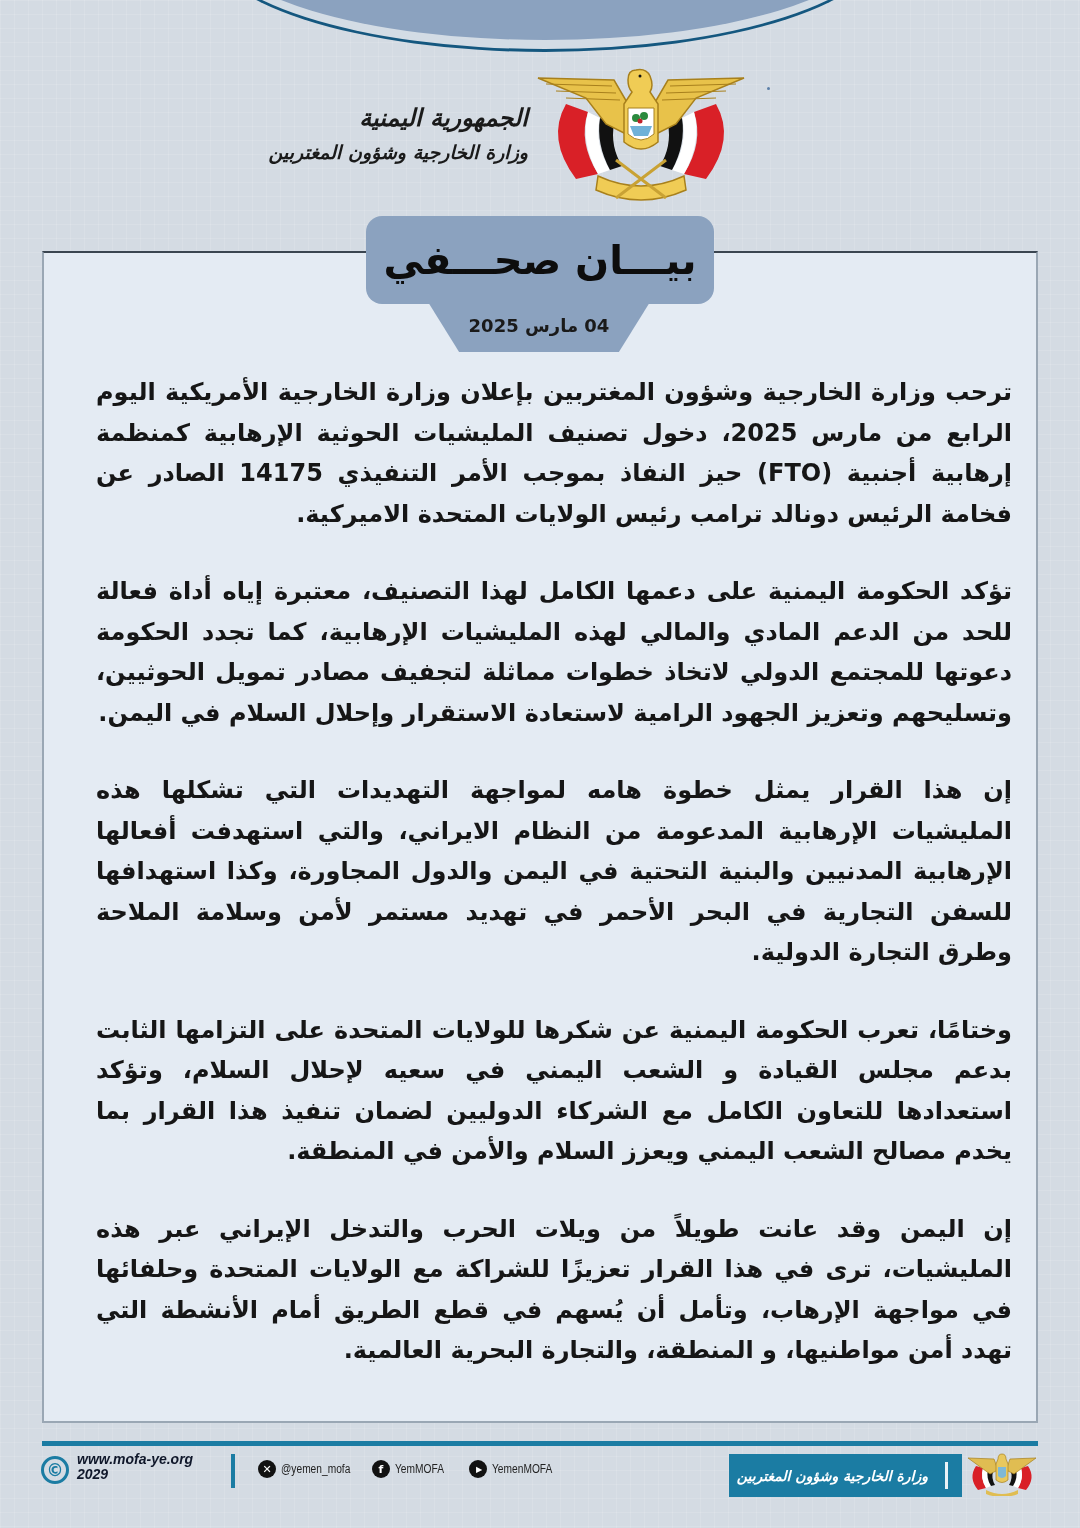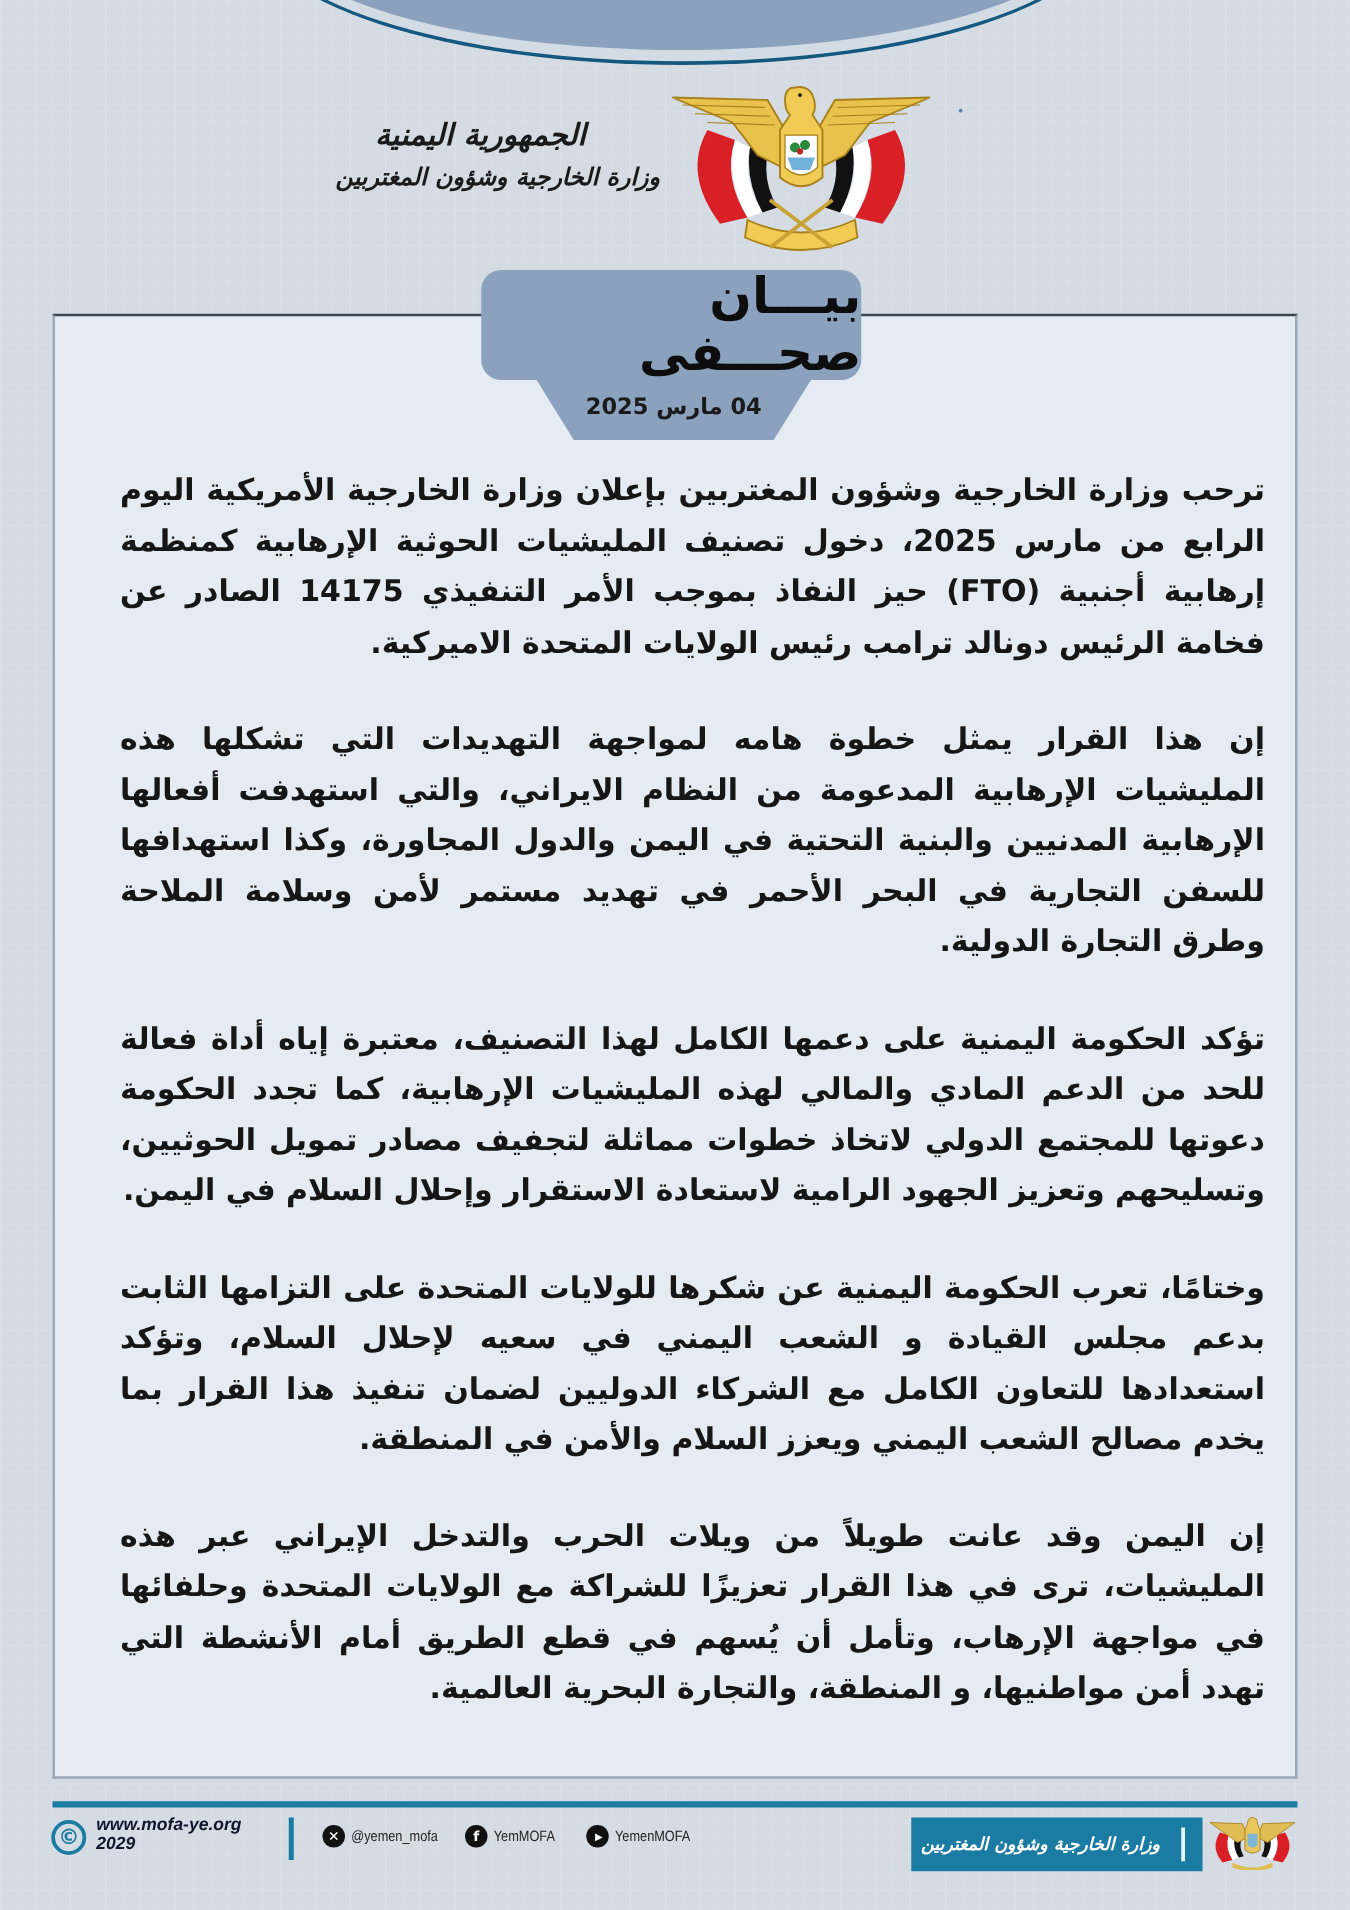--- a/index.html
+++ b/index.html
@@ -18,45 +18,44 @@
     .top-arc {
       position: absolute; left: 215px; top: -160px;
       width: 660px; height: 200px;
       border-radius: 50%;
       background: #8ba2bf;
       box-shadow: 0 0 0 9px #d3dce5, 0 0 0 12px #14577f;
     }
     
     .header { position: absolute; left: 0; top: 60px; width: 1080px; height: 150px; }
     .emblem { position: absolute; left: 536px; top: 4px; width: 210px; height: 140px; }
-    .header-text { position: absolute; left: 300px; top: 30px; width: 228px; text-align: left; direction: rtl; }
+    .header-text { position: absolute; left: 300px; top: 40px; width: 228px; text-align: right; direction: rtl; }
     .header-line1 {
       font-family: "DejaVu Serif", serif; font-style: italic; font-weight: bold;
       font-size: 24px; color: #1a1a1a; letter-spacing: 0.5px; line-height: 36px;
     }
     .header-line2 {
       font-family: "DejaVu Serif", serif; font-style: italic; font-weight: bold;
       font-size: 19px; color: #1a1a1a; line-height: 32px; white-space: nowrap;
     }
     .corner-dot { position: absolute; left: 767px; top: 27px; width: 3px; height: 3px; background: #5b7fa8; border-radius: 50%; }
 
     
     .frame {
       position: absolute; left: 42px; top: 251px; width: 996px; height: 1172px;
       background: #e4ebf3;
       border: 2px solid #9aa7b4;
       border-top-color: #3a4550;
     }
     
     .title-tab {
-      position: absolute; left: 366px; top: 216px; width: 304px; height: 88px;
+      position: absolute; left: 366px; top: 216px; width: 348px; height: 88px;
       background: #8ba2bf; border-radius: 16px;
       display: flex; align-items: center; justify-content: center;
       z-index: 2;
-      margin-left: 19px;
     }
     .title-text {
       font-family: "DejaVu Sans", sans-serif; font-weight: bold; font-size: 40px;
       color: #0d0d0d; direction: rtl; letter-spacing: 2px;
     }
     .date-tab {
       position: absolute; left: 428px; top: 302px; width: 222px; height: 50px;
       background: #8ba2bf;
       clip-path: polygon(0 0, 100% 0, 86% 100%, 14% 100%);
       display: flex; align-items: center; justify-content: center;
@@ -154,22 +153,22 @@
 
 <div class="title-tab">
   <div class="title-text">بيـــان صحـــفي</div>
 </div>
 <div class="date-tab">
   <div class="date-text">04 مارس 2025</div>
 </div>
 
 <div class="body">
   <p class="para">ترحب وزارة الخارجية وشؤون المغتربين بإعلان وزارة الخارجية الأمريكية اليوم الرابع من مارس 2025، دخول تصنيف المليشيات الحوثية الإرهابية كمنظمة إرهابية أجنبية (FTO) حيز النفاذ بموجب الأمر التنفيذي 14175 الصادر عن فخامة الرئيس دونالد ترامب رئيس الولايات المتحدة الاميركية.</p>
+  <p class="para">تؤكد الحكومة اليمنية على دعمها الكامل لهذا التصنيف، معتبرة إياه أداة فعالة للحد من الدعم المادي والمالي لهذه المليشيات الإرهابية، كما تجدد الحكومة دعوتها للمجتمع الدولي لاتخاذ خطوات مماثلة لتجفيف مصادر تمويل الحوثيين، وتسليحهم وتعزيز الجهود الرامية لاستعادة الاستقرار وإحلال السلام في اليمن.</p>
   <p class="para">إن هذا القرار يمثل خطوة هامه لمواجهة التهديدات التي تشكلها هذه المليشيات الإرهابية المدعومة من النظام الايراني، والتي استهدفت أفعالها الإرهابية المدنيين والبنية التحتية في اليمن والدول المجاورة، وكذا استهدافها للسفن التجارية في البحر الأحمر في تهديد مستمر لأمن وسلامة الملاحة وطرق التجارة الدولية.</p>
-  <p class="para">تؤكد الحكومة اليمنية على دعمها الكامل لهذا التصنيف، معتبرة إياه أداة فعالة للحد من الدعم المادي والمالي لهذه المليشيات الإرهابية، كما تجدد الحكومة دعوتها للمجتمع الدولي لاتخاذ خطوات مماثلة لتجفيف مصادر تمويل الحوثيين، وتسليحهم وتعزيز الجهود الرامية لاستعادة الاستقرار وإحلال السلام في اليمن.</p>
   <p class="para">وختامًا، تعرب الحكومة اليمنية عن شكرها للولايات المتحدة على التزامها الثابت بدعم مجلس القيادة و الشعب اليمني في سعيه لإحلال السلام، وتؤكد استعدادها للتعاون الكامل مع الشركاء الدوليين لضمان تنفيذ هذا القرار بما يخدم مصالح الشعب اليمني ويعزز السلام والأمن في المنطقة.</p>
   <p class="para">إن اليمن وقد عانت طويلاً من ويلات الحرب والتدخل الإيراني عبر هذه المليشيات، ترى في هذا القرار تعزيزًا للشراكة مع الولايات المتحدة وحلفائها في مواجهة الإرهاب، وتأمل أن يُسهم في قطع الطريق أمام الأنشطة التي تهدد أمن مواطنيها، و المنطقة، والتجارة البحرية العالمية.</p>
 </div>
 
 <div class="footer-line"></div>
 <div class="footer">
   <div class="copy-icon">©</div>
   <div class="site">
     <div>www.mofa-ye.org</div>
     <div>2029</div>

